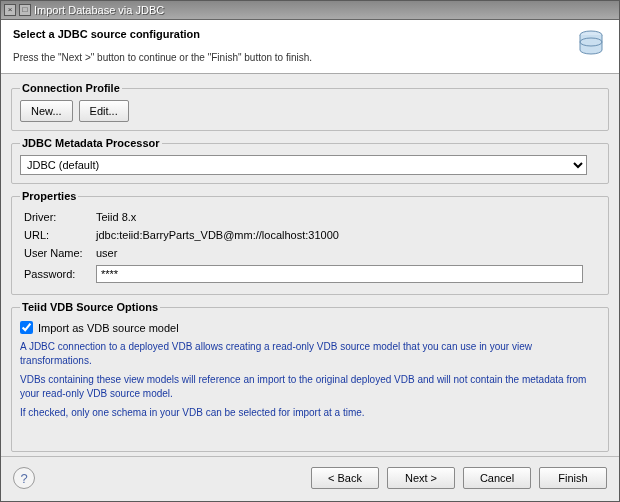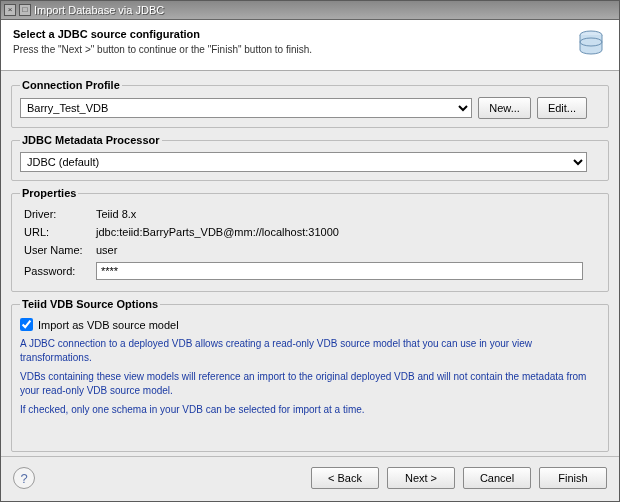--- a/index.html
+++ b/index.html
@@ -2,21 +2,21 @@
 <html><head>
 <meta charset="utf-8">
 <style>
   * { box-sizing: border-box; margin: 0; padding: 0; }
   html, body { width: 620px; height: 502px; font-family: Tahoma, Arial, sans-serif; font-size: 11px; background: #dcdcdc; overflow: hidden; }
   .window { width: 620px; height: 502px; background: #ececec; border: 1px solid #5a5a5a; display: flex; flex-direction: column; }
   .titlebar { height: 19px; background: linear-gradient(#888, #aaa); border-bottom: 1px solid #666; display: flex; align-items: center; padding: 0 3px; gap: 3px; color: #fff; }
   .win-btn { width: 12px; height: 12px; background: #bbb; border: 1px solid #555; display: inline-flex; align-items: center; justify-content: center; font-size: 8px; line-height: 1; color: #333; cursor: pointer; }
   .title-text { font-weight: normal; text-shadow: 1px 1px 0 #555; }
   .banner { background: #fff; border-bottom: 1px solid #aaa; padding: 8px 12px 10px 12px; display: flex; justify-content: space-between; align-items: flex-start; }
-  .banner .txt { display: flex; flex-direction: column; gap: 4px; }
+  .banner .txt { display: flex; flex-direction: column; gap: 12px; }
   .banner-title { font-weight: bold; font-size: 11px; color: #000; }
   .banner-sub { font-size: 10px; color: #333; }
   .db-icon { width: 32px; height: 32px; }
   .content { flex: 1; padding: 4px 10px 4px 10px; overflow: hidden; display: flex; flex-direction: column; gap: 2px; }
   fieldset { border: 1px solid #bdbdbd; border-radius: 2px; padding: 6px 21px 8px 8px; margin-top: 4px; }
   legend { font-size: 11px; font-weight: bold; color: #000; padding: 0 2px; }
   .row { display: flex; align-items: center; gap: 6px; }
   select, input[type=text], button { font: inherit; }
   select { height: 20px; border: 1px solid #8f8f8f; background: #fff; padding: 0 2px; }
   .btn { height: 22px; padding: 0 10px; background: linear-gradient(#fefefe,#e5e5e5); border: 1px solid #8a8a8a; border-radius: 2px; cursor: pointer; }
@@ -52,23 +52,20 @@
       <path d="M5 7 v15 a11 4 0 0 0 22 0 V7" fill="#cadff0" stroke="#6b91b3"></path>
       <ellipse cx="16" cy="14" rx="11" ry="4" fill="none" stroke="#6b91b3"></ellipse>
     </svg>
   </div>
 
   <div class="content">
 
     <fieldset>
       <legend>Connection Profile</legend>
       <div class="row">
-        <select style="flex:1">
-          <option>Barry_Test_VDB</option>
-        </select>
         <button class="btn">New...</button>
         <button class="btn">Edit...</button>
       </div>
     </fieldset>
 
     <fieldset>
       <legend>JDBC Metadata Processor</legend>
       <div class="row">
         <select style="flex:1">
           <option>JDBC (default)</option>

